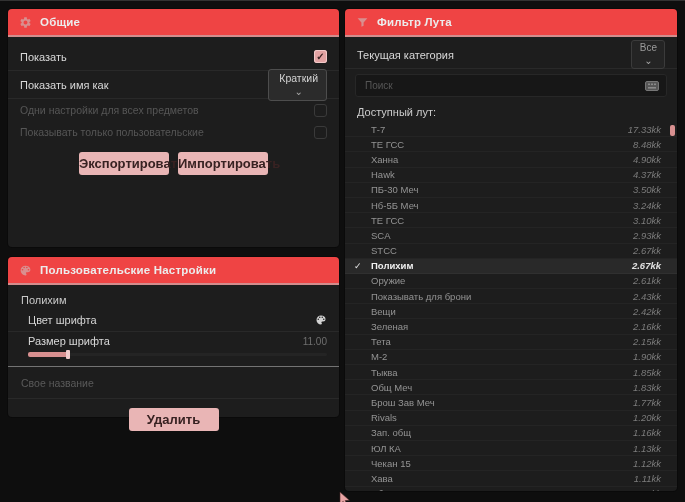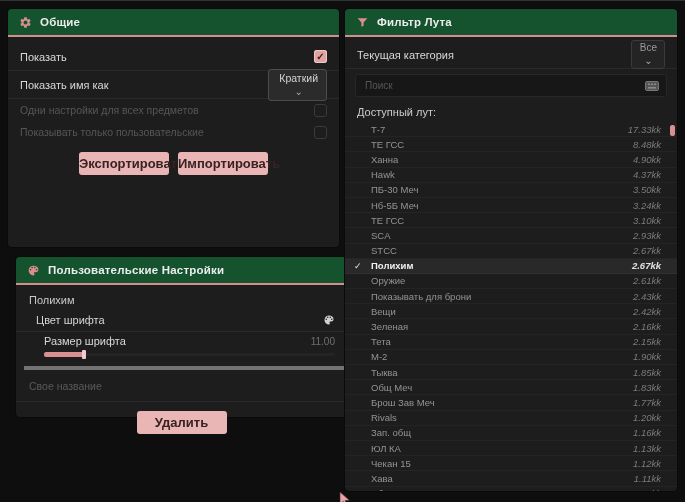--- a/index.html
+++ b/index.html
@@ -1,22 +1,22 @@
 <!DOCTYPE html>
 <html><head>
 <meta charset="utf-8">
 <style>
   html,body{margin:0;padding:0;background:#0b0b0b;}
   .stage{position:relative;width:685px;height:502px;background:#0e0e0e;overflow:hidden;
          font-family:"Liberation Sans",sans-serif;border-top:1px solid #323232;box-sizing:border-box;}
   .panel{position:absolute;background:#1d1d1d;border-radius:4px;box-shadow:0 0 0 1px #0a0a0a;display:flex;flex-direction:column;}
   #p1{left:8px;top:8px;width:331px;height:238px;}
-  #p2{left:16px;top:256px;width:331px;height:160px;}
+  #p2{left:8px;top:256px;width:331px;height:160px;}
   #p3{left:345px;top:8px;width:332px;height:482px;}
-  .phead{height:26px;flex:none;background:#14532d;display:flex;align-items:center;gap:8px;padding:0 11px;border-radius:4px 4px 0 0;}
+  .phead{height:26px;flex:none;background:#ef4444;display:flex;align-items:center;gap:8px;padding:0 11px;border-radius:4px 4px 0 0;}
   .ptitle{color:#ececec;font-size:11.5px;font-weight:bold;letter-spacing:.2px;}
   .accent{height:2px;flex:none;background:#d28d8d;}
   .icon{display:inline-flex;align-items:center;justify-content:center;}
   .pbody{flex:1;display:flex;flex-direction:column;min-height:0;}
 
   
   .row{display:flex;align-items:center;justify-content:space-between;padding:0 12px;flex:none;}
   .sep{border-bottom:1px solid #292929;}
   .lbl{color:#d9d9d9;font-size:11px;}
   .dis .lbl{color:#565656;font-size:10.5px;}
@@ -40,21 +40,21 @@
 
   
   #p1 .row{height:27px;}
   #p1 .row.dis{height:22px;}
 
   
   .itemname{color:#c9c9c9;font-size:11px;padding:9px 12px 4px 13px;flex:none;}
   .row2{display:flex;align-items:center;justify-content:space-between;padding:4px 12px 5px 20px;flex:none;}
   .row2 .lbl{color:#d5d5d5;}
   .val{color:#6f6f6f;font-size:10px;}
-  .sizeblock{flex:none;border-bottom:4px solid #737373;padding:3px 12px 7px 20px;margin-left:8px;}
+  .sizeblock{flex:none;border-bottom:1px solid #737373;padding:3px 12px 7px 20px;}
   .sizehead{display:flex;align-items:center;justify-content:space-between;}
   .slider{position:relative;height:9px;margin-top:3px;width:100%;}
   .slider .track{position:absolute;left:0;top:3px;height:3px;width:100%;background:#242424;border-radius:2px;}
   .slider .fill{position:absolute;left:0;top:2px;height:5px;width:40px;background:#d89090;border-radius:2px;}
   .slider .handle{position:absolute;left:38px;top:0;width:4px;height:9px;background:#f0cccc;border-radius:1px;}
   .inputrow{flex:none;border-bottom:1px solid #292929;padding:6px 12px 7px 13px;}
   .textinput{width:100%;background:transparent;border:none;outline:none;color:#cfcfcf;font-size:10.5px;
              font-family:"Liberation Sans",sans-serif;padding:2px 0;}
   .textinput::placeholder{color:#5a5a5a;}
 

